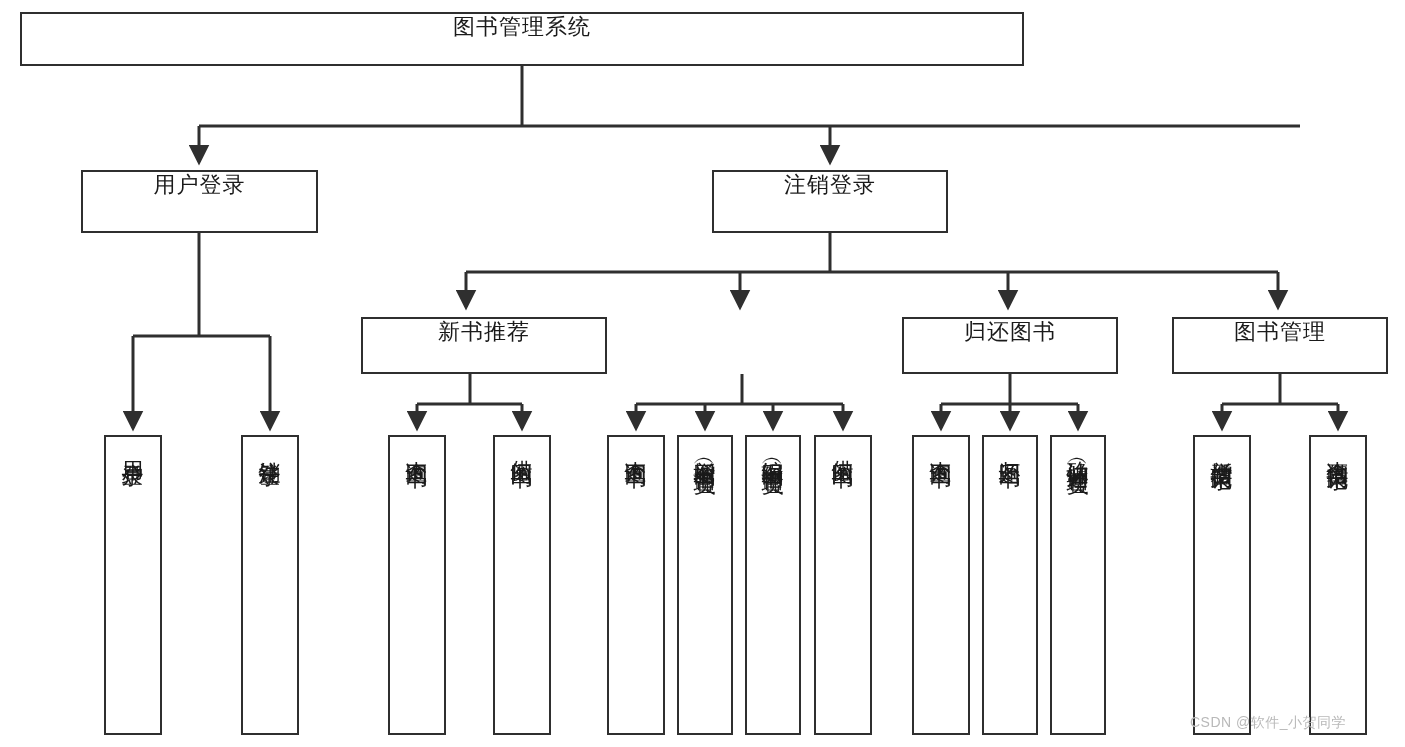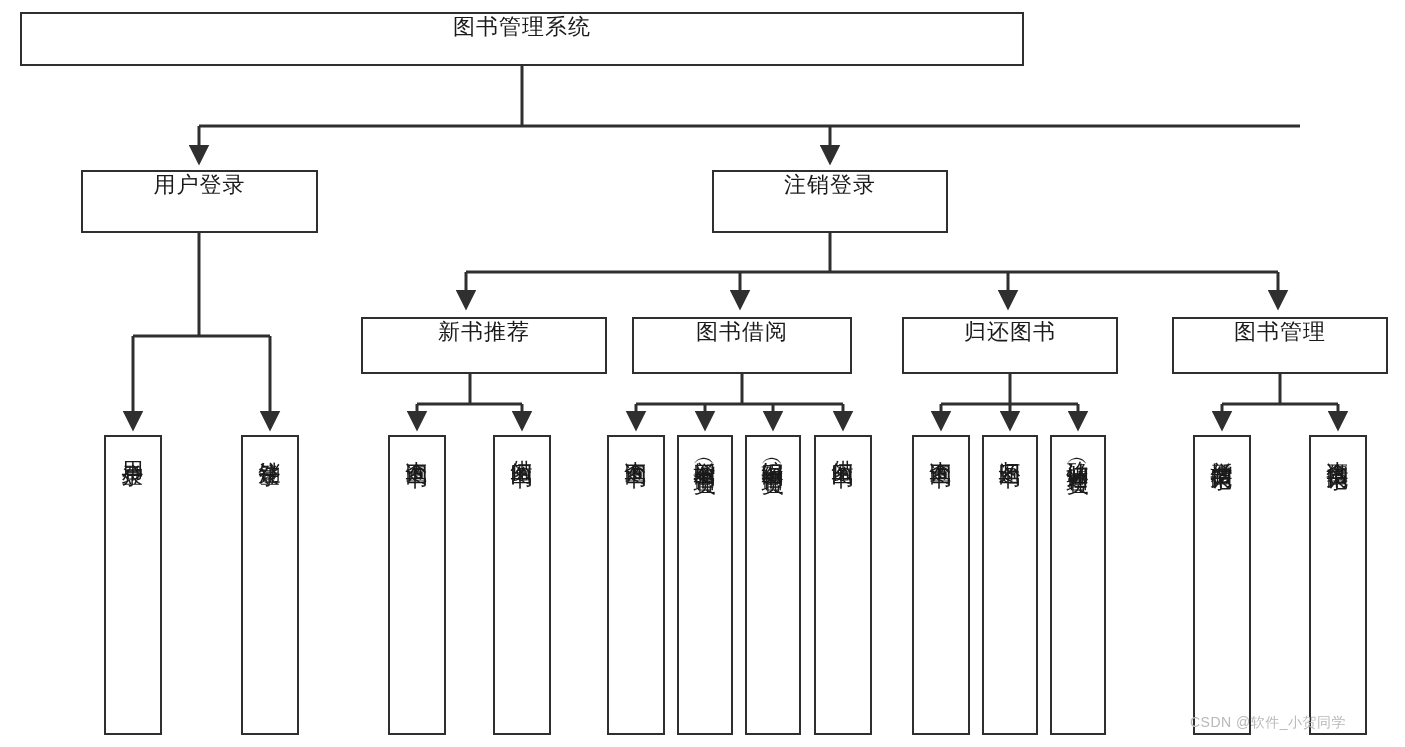--- a/index.html
+++ b/index.html
@@ -131,23 +131,20 @@
   <div class="node h" style="left:81px; top:170px; width:237px; height:63px;">
     <span class="node-label">用户登录</span>
   </div>
   <div class="node h" style="left:712px; top:170px; width:236px; height:63px;">
     <span class="node-label">注销登录</span>
   </div>
 
   <div class="node h" style="left:361px; top:317px; width:246px; height:57px;">
     <span class="node-label">新书推荐</span>
   </div>
-  <div class="node h" style="left:632px; top:317px; width:220px; height:57px;">
-    <span class="node-label">图书借阅</span>
-  </div>
   <div class="node h" style="left:902px; top:317px; width:216px; height:57px;">
     <span class="node-label">归还图书</span>
   </div>
   <div class="node h" style="left:1172px; top:317px; width:216px; height:57px;">
     <span class="node-label">图书管理</span>
   </div>
 
   <div class="node v" style="left:104px; top:435px; width:58px; height:300px;">
     <span class="node-label">用户登录</span>
   </div>

